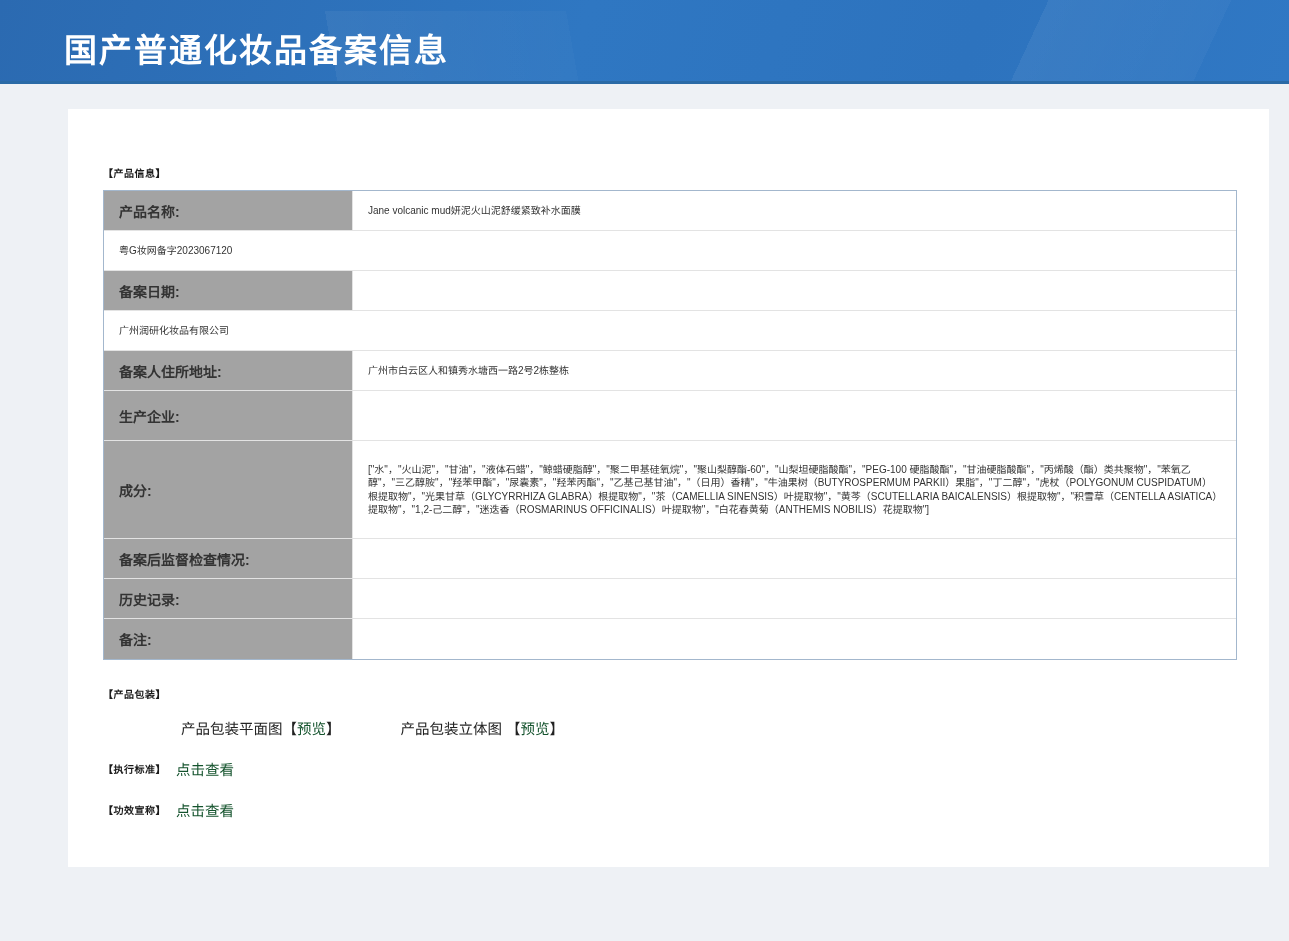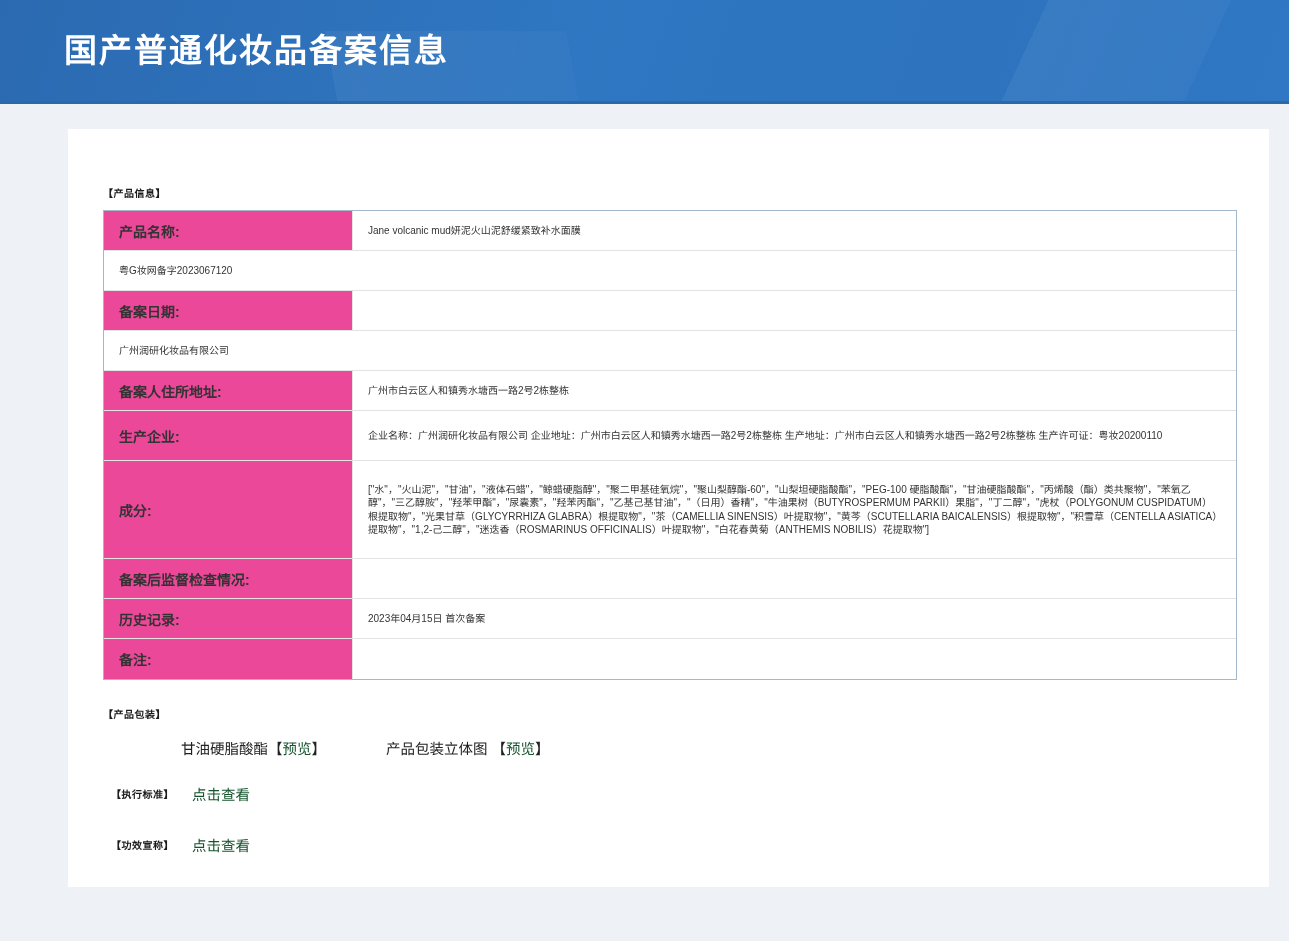--- a/index.html
+++ b/index.html
@@ -5,21 +5,21 @@
   * { margin:0; padding:0; box-sizing:border-box; }
   html,body { width:1289px; height:941px; overflow:hidden; }
   body {
     font-family:"Liberation Sans","DejaVu Sans",sans-serif;
     background:#eef1f5;
     color:#333;
   }
   
   .hero {
     position:relative;
-    height:104px;
+    height:84px;
     background:linear-gradient(108deg,#2b6ab1 0%,#2f77c2 45%,#2d73be 75%,#3078c4 100%);
     border-bottom:3px solid #2a6aa6;
     overflow:hidden;
   }
   .hero-deco-1 {
     position:absolute; right:-40px; top:-30px; width:460px; height:200px;
     background:linear-gradient(115deg, transparent 35%, rgba(255,255,255,0.06) 35%, rgba(255,255,255,0.03) 68%, transparent 68%);
   }
   .hero-deco-2 {
     position:absolute; left:180px; bottom:-20px; width:520px; height:90px;
@@ -57,32 +57,32 @@
   }
   .tab-baseline {
     position:absolute; left:0; bottom:1px; width:1134px; height:2px;
     background:#e4e4e4; z-index:-1;
   }
   
   .section-title {
     font-size:10px; font-weight:bold; color:#1a1a1a;
     margin:26px 0 8px 0; letter-spacing:0.5px;
   }
-  .section-title.inline { display:inline-block; margin:8px; }
+  .section-title.inline { display:inline-block; margin:0; }
   
   .info-table {
     width:1134px;
     border:1px solid #a3b7cd;
     margin-top:10px;
   }
   .row { display:flex; align-items:stretch; border-bottom:1px solid #e3e3e3; }
   .row:last-child { border-bottom:none; }
   .cell-label {
     width:249px; flex:0 0 249px;
-    background:#ec4899;
+    background:#a3a3a3;
     border-right:1px solid #e3e3e3;
     display:flex; align-items:center;
     padding:8px 15px;
     font-size:14px; font-weight:bold; color:#333;
   }
   .cell-value {
     flex:1;
     display:flex; align-items:center;
     padding:8px 15px;
     font-size:10px; color:#333; line-height:1.32;
@@ -125,45 +125,43 @@
     </div>
     <div class="row h40">
       <div class="cell-value">广州润研化妆品有限公司</div>
     </div>
     <div class="row h40">
       <div class="cell-label">备案人住所地址:</div>
       <div class="cell-value">广州市白云区人和镇秀水塘西一路2号2栋整栋</div>
     </div>
     <div class="row h50">
       <div class="cell-label">生产企业:</div>
-      <div class="cell-value">企业名称：广州润研化妆品有限公司 企业地址：广州市白云区人和镇秀水塘西一路2号2栋整栋 生产地址：广州市白云区人和镇秀水塘西一路2号2栋整栋 生产许可证：粤妆20200110</div>
     </div>
     <div class="row h98">
       <div class="cell-label">成分:</div>
       <div class="cell-value">["水"，"火山泥"，"甘油"，"液体石蜡"，"鲸蜡硬脂醇"，"聚二甲基硅氧烷"，"聚山梨醇酯-60"，"山梨坦硬脂酸酯"，"PEG-100 硬脂酸酯"，"甘油硬脂酸酯"，"丙烯酸（酯）类共聚物"，"苯氧乙醇"，"三乙醇胺"，"羟苯甲酯"，"尿囊素"，"羟苯丙酯"，"乙基己基甘油"，"（日用）香精"，"牛油果树（BUTYROSPERMUM PARKII）果脂"，"丁二醇"，"虎杖（POLYGONUM CUSPIDATUM）根提取物"，"光果甘草（GLYCYRRHIZA GLABRA）根提取物"，"茶（CAMELLIA SINENSIS）叶提取物"，"黄芩（SCUTELLARIA BAICALENSIS）根提取物"，"积雪草（CENTELLA ASIATICA）提取物"，"1,2-己二醇"，"迷迭香（ROSMARINUS OFFICINALIS）叶提取物"，"白花春黄菊（ANTHEMIS NOBILIS）花提取物"]</div>
     </div>
     <div class="row h40">
       <div class="cell-label">备案后监督检查情况:</div>
       <div class="cell-value"></div>
     </div>
     <div class="row h40">
       <div class="cell-label">历史记录:</div>
-      <div class="cell-value">2023年04月15日 首次备案</div>
     </div>
     <div class="row h40">
       <div class="cell-label">备注:</div>
       <div class="cell-value"></div>
     </div>
   </div>
 
   <h2 class="section-title" style="">【产品包装】</h2>
 
   <div class="pkg-row">
     <span class="pkg-item">
-      <span>甘油硬脂酸酯</span><span class="bracket">【</span><a class="link">预览</a><span class="bracket">】</span>
+      <span>产品包装平面图</span><span class="bracket">【</span><a class="link">预览</a><span class="bracket">】</span>
     </span>
     <span class="pkg-item">
       <span>产品包装立体图 </span><span class="bracket">【</span><a class="link">预览</a><span class="bracket">】</span>
     </span>
   </div>
 
   <div class="std-row">
     <span class="section-title inline">【执行标准】</span>
     <a class="link">点击查看</a>
   </div>

